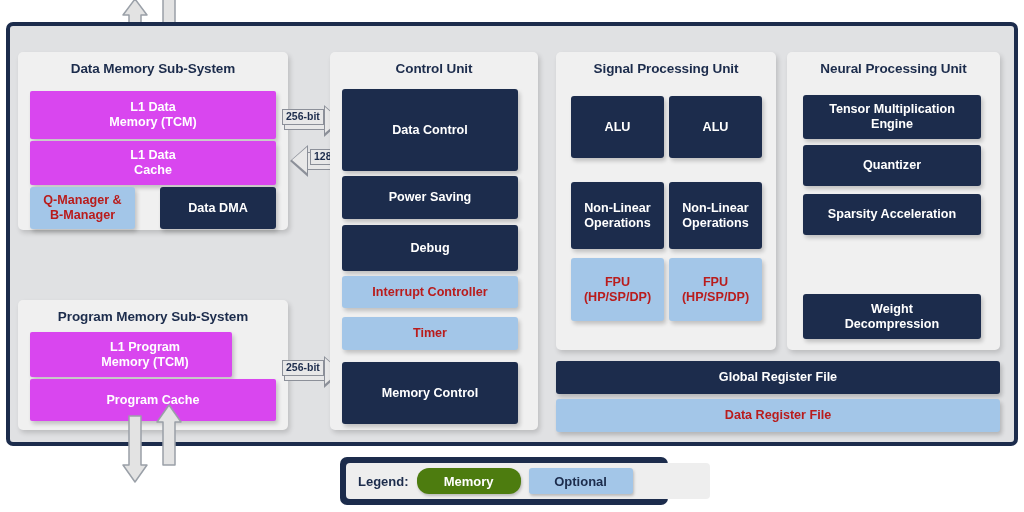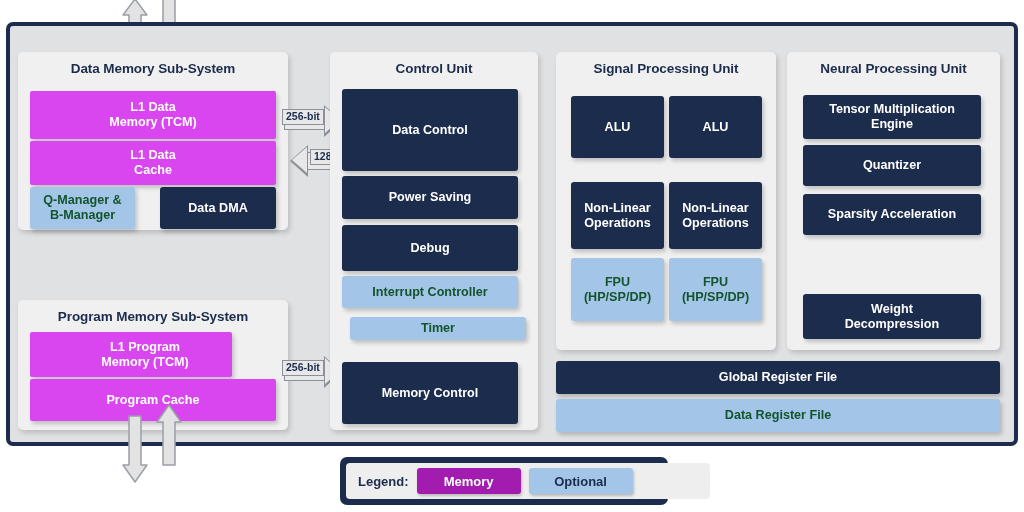--- a/index.html
+++ b/index.html
@@ -50,21 +50,21 @@
     text-align:center;
     border-radius:3px;
     font-weight:bold;
     font-size:12.6px;
     line-height:1.18;
     box-shadow:2px 3px 4px rgba(0,0,0,0.20);
     padding:2px 4px;
   }
   .blk.dark{ background:#1c2c4c; color:#ffffff; }
   .blk.green{ background:#d946ef; color:#ffffff; border-radius:2px; }
-  .blk.light{ background:#a3c6e8; color:#14532d; }
+  .blk.light{ background:#a3c6e8; color:#b91c1c; }
 
   
   .harrow{ position:absolute; }
   .harrow .shaft{
     position:absolute; left:0; top:7px; height:18px;
     background:#e8e8e8; border:1.5px solid #8c9099;
     border-right:none; box-sizing:border-box;
   }
   .harrow .head{
     position:absolute; top:0; width:0;height:0;
@@ -118,21 +118,21 @@
     display:flex; align-items:center; gap:8px;
     padding-left:12px; box-sizing:border-box;
   }
   .legend-label{ font-size:13px; font-weight:bold; color:#1c2c4c; }
   .legend-chip{
     width:104px; height:26px; border-radius:3px;
     display:flex; align-items:center; justify-content:center;
     font-size:13px; font-weight:bold;
     box-shadow:1px 2px 3px rgba(0,0,0,0.22);
   }
-  .legend-chip.green{ background:#a21caf; color:#ffffff; }
+  .legend-chip.green{ background:#4d7c0f; color:#ffffff;border-radius:12px; }
   .legend-chip.light{ background:#a3c6e8; color:#1c2c4c; }
 </style>
 </head>
 <body>
 
 <div id="root">
 
   <div class="varrow" style="left:122px;top:-2px;">
     <svg width="26" height="54" viewBox="0 0 26 54">
       <path d="M13 1 L25 17 L19 17 L19 53 L7 53 L7 17 L1 17 Z" fill="#e3e3e3" stroke="#9aa0a8" stroke-width="1.5" stroke-linejoin="round"></path>
@@ -216,21 +216,21 @@
   </div>
   <div class="blk dark" style="left:342px;top:176px;width:176px;height:43px;">
     <span>Power Saving</span>
   </div>
   <div class="blk dark" style="left:342px;top:225px;width:176px;height:46px;">
     <span>Debug</span>
   </div>
   <div class="blk light" style="left:342px;top:276px;width:176px;height:32px;">
     <span>Interrupt Controller</span>
   </div>
-  <div class="blk light" style="left:350px;top:317px;width:176px;height:23px;">
+  <div class="blk light" style="left:342px;top:317px;width:176px;height:33px;">
     <span>Timer</span>
   </div>
   <div class="blk dark" style="left:342px;top:362px;width:176px;height:62px;">
     <span>Memory Control</span>
   </div>
 
   <div class="panel" style="left:556px;top:52px;width:220px;height:298px;">
     <div class="panel-title">Signal Processing Unit</div>
   </div>
   <div class="blk dark" style="left:571px;top:96px;width:93px;height:62px;">

